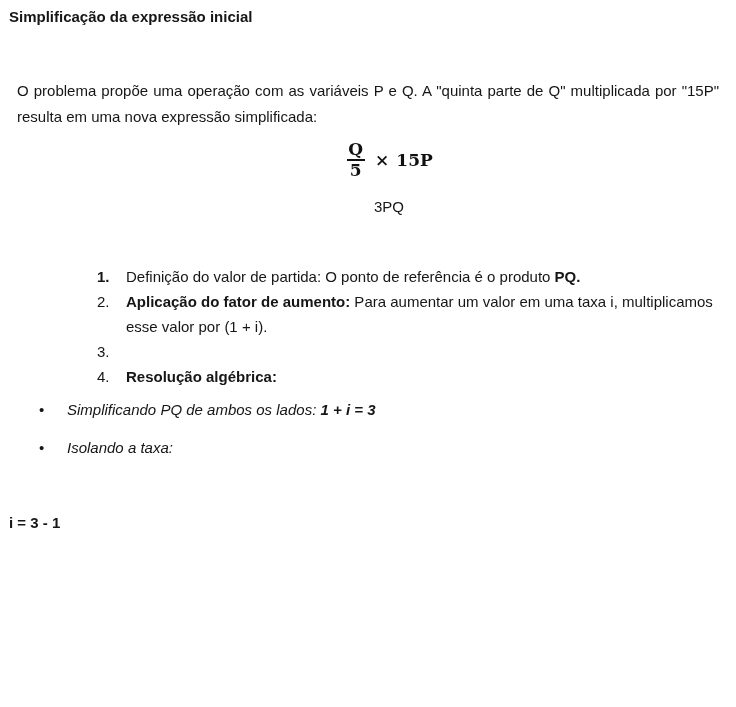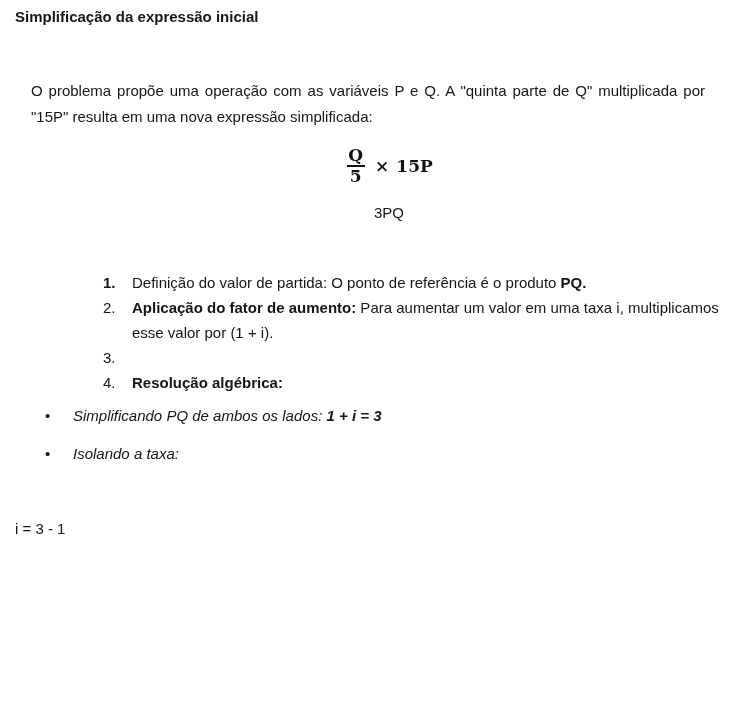--- a/index.html
+++ b/index.html
@@ -5,35 +5,35 @@
   html, body {
     margin: 0;
     padding: 0;
     background: #ffffff;
   }
   .page {
     position: relative;
     width: 736px;
     height: 562px;
     box-sizing: border-box;
-    padding: 8px 15px 0;
+    padding: 8px 9px 0;
     background: #ffffff;
     color: #161616;
     font-family: "Liberation Sans", sans-serif;
     font-size: 15px;
     overflow: hidden;
   }
   .page-title {
     margin: 0;
     font-size: 15px;
     line-height: 18px;
     font-weight: bold;
   }
   .para {
-    margin: 16px;
+    margin: 8px;
     line-height: 26px;
     text-align: justify;
   }
   .para-intro { margin-top: 52px; }
   .para-comparison { margin-top: 52px; }
 
   
   .formula-row {
     margin-top: 10px;
     padding-left: 42px;            
@@ -95,21 +95,21 @@
   .bullet + .bullet { margin-top: 13px; }
   .bullet-dot {
     width: 28px;
     margin-left: 30px;
     flex-shrink: 0;
   }
   .bullet-body { flex: 1; font-style: italic; }
 
   
   .result-line {
-    font-weight: normal;
+    font-weight: bold;
     line-height: 25px;
   }
   .result-line-1 { margin-top: 50px; }
   .result-line-2 { margin-top: 13px; }
 </style>
 </head>
 <body>
 
 <div class="page">
 

